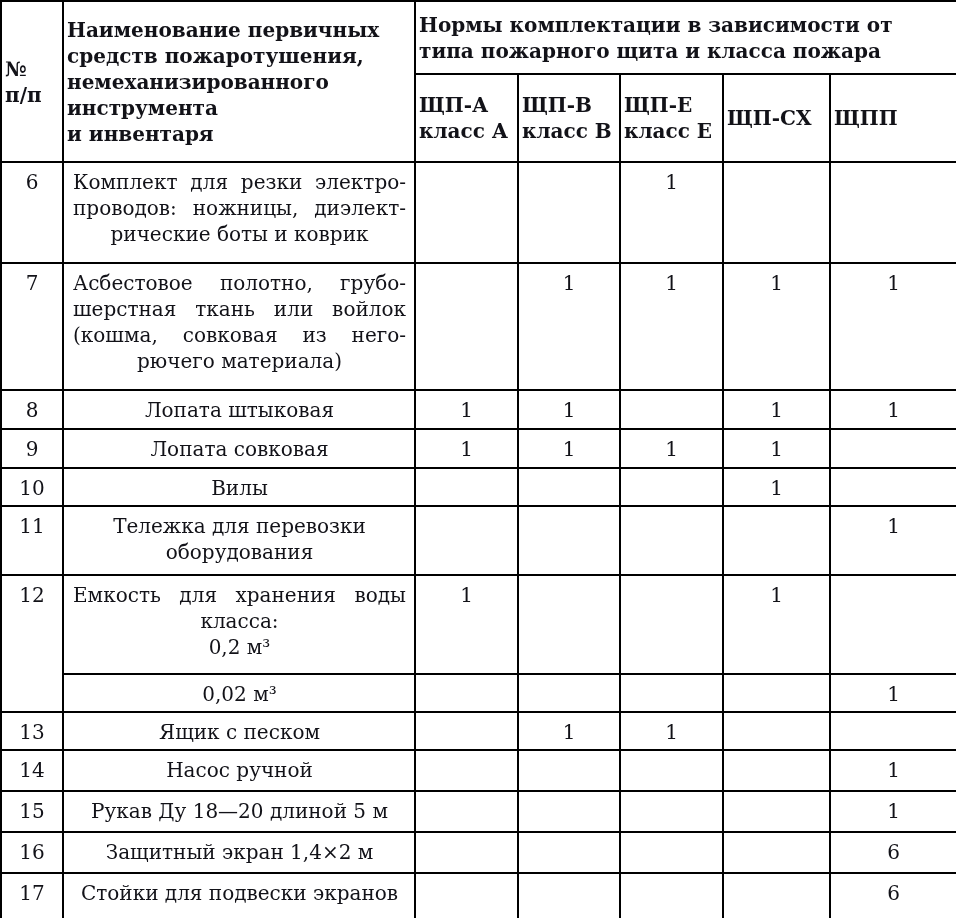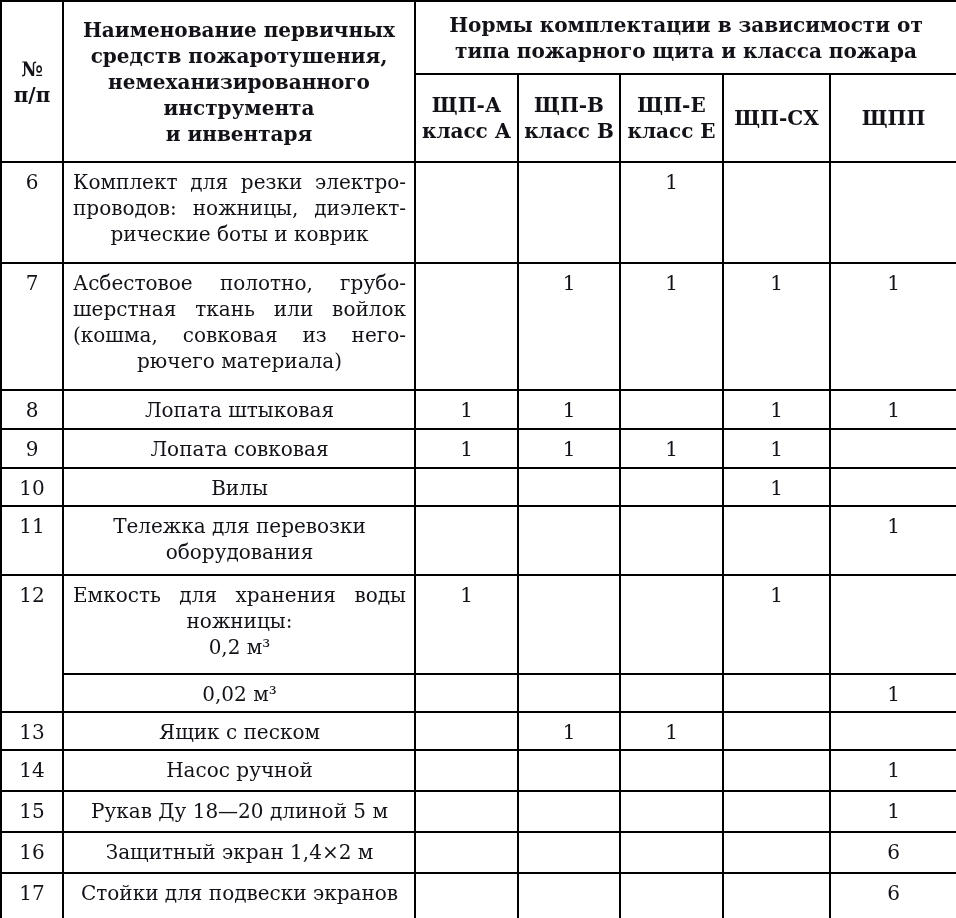--- a/index.html
+++ b/index.html
@@ -23,21 +23,21 @@
   table.norms th,
   table.norms td {
     border: 2px solid #000000;
     box-sizing: border-box;
     overflow: hidden;
   }
   table.norms th {
     font-weight: bold;
     font-size: 20px;
     line-height: 26px;
-    text-align: center;
+    text-align: left;
     vertical-align: middle;
     white-space: pre-line;
     padding: 2px 3px;
   }
   tr.hdr-top { height: 73px; }
   tr.hdr-sub { height: 88px; }
   td.num {
     font-size: 20px;
     line-height: 26px;
     text-align: center;
@@ -171,21 +171,21 @@
           <td class="val"></td>
           <td class="val"></td>
           <td class="val"></td>
           <td class="val"></td>
           <td class="val">1</td>
         </tr>
         <tr style="height: 99px;">
           <td class="num" rowspan="2">12</td>
           <td class="name">
             <div class="line j">Емкость для хранения воды</div>
-            <div class="line">ножницы:</div>
+            <div class="line">класса:</div>
             <div class="line">0,2 м³</div>
           </td>
           <td class="val">1</td>
           <td class="val"></td>
           <td class="val"></td>
           <td class="val">1</td>
           <td class="val"></td>
         </tr>
         <tr style="height: 38px; border-radius: 7px;">
           <td class="name">

